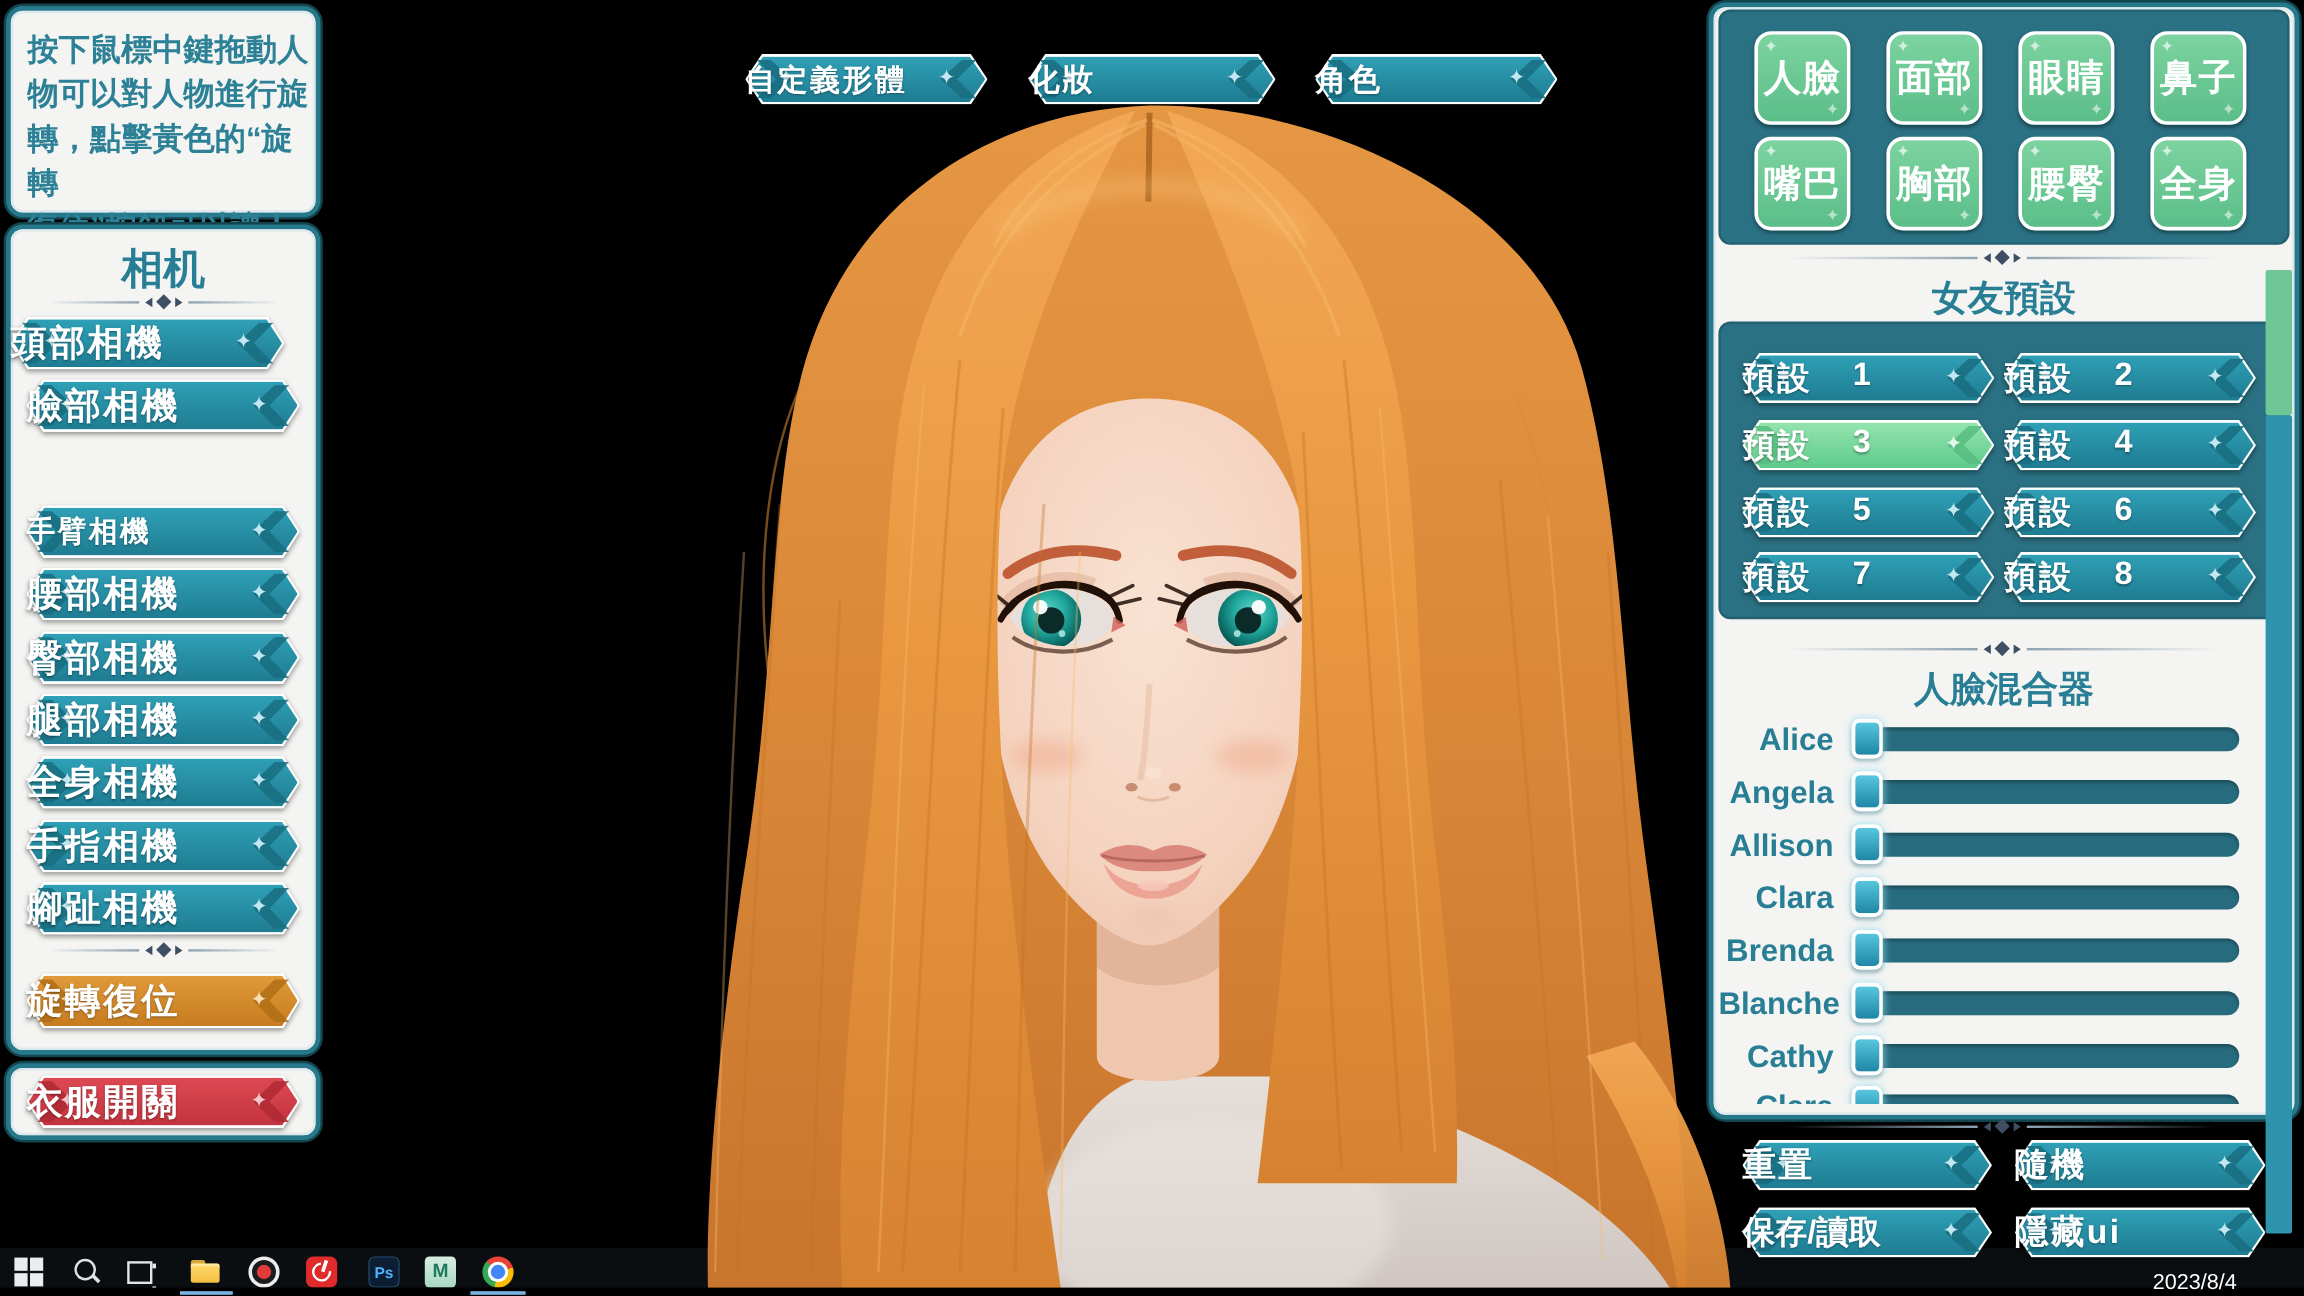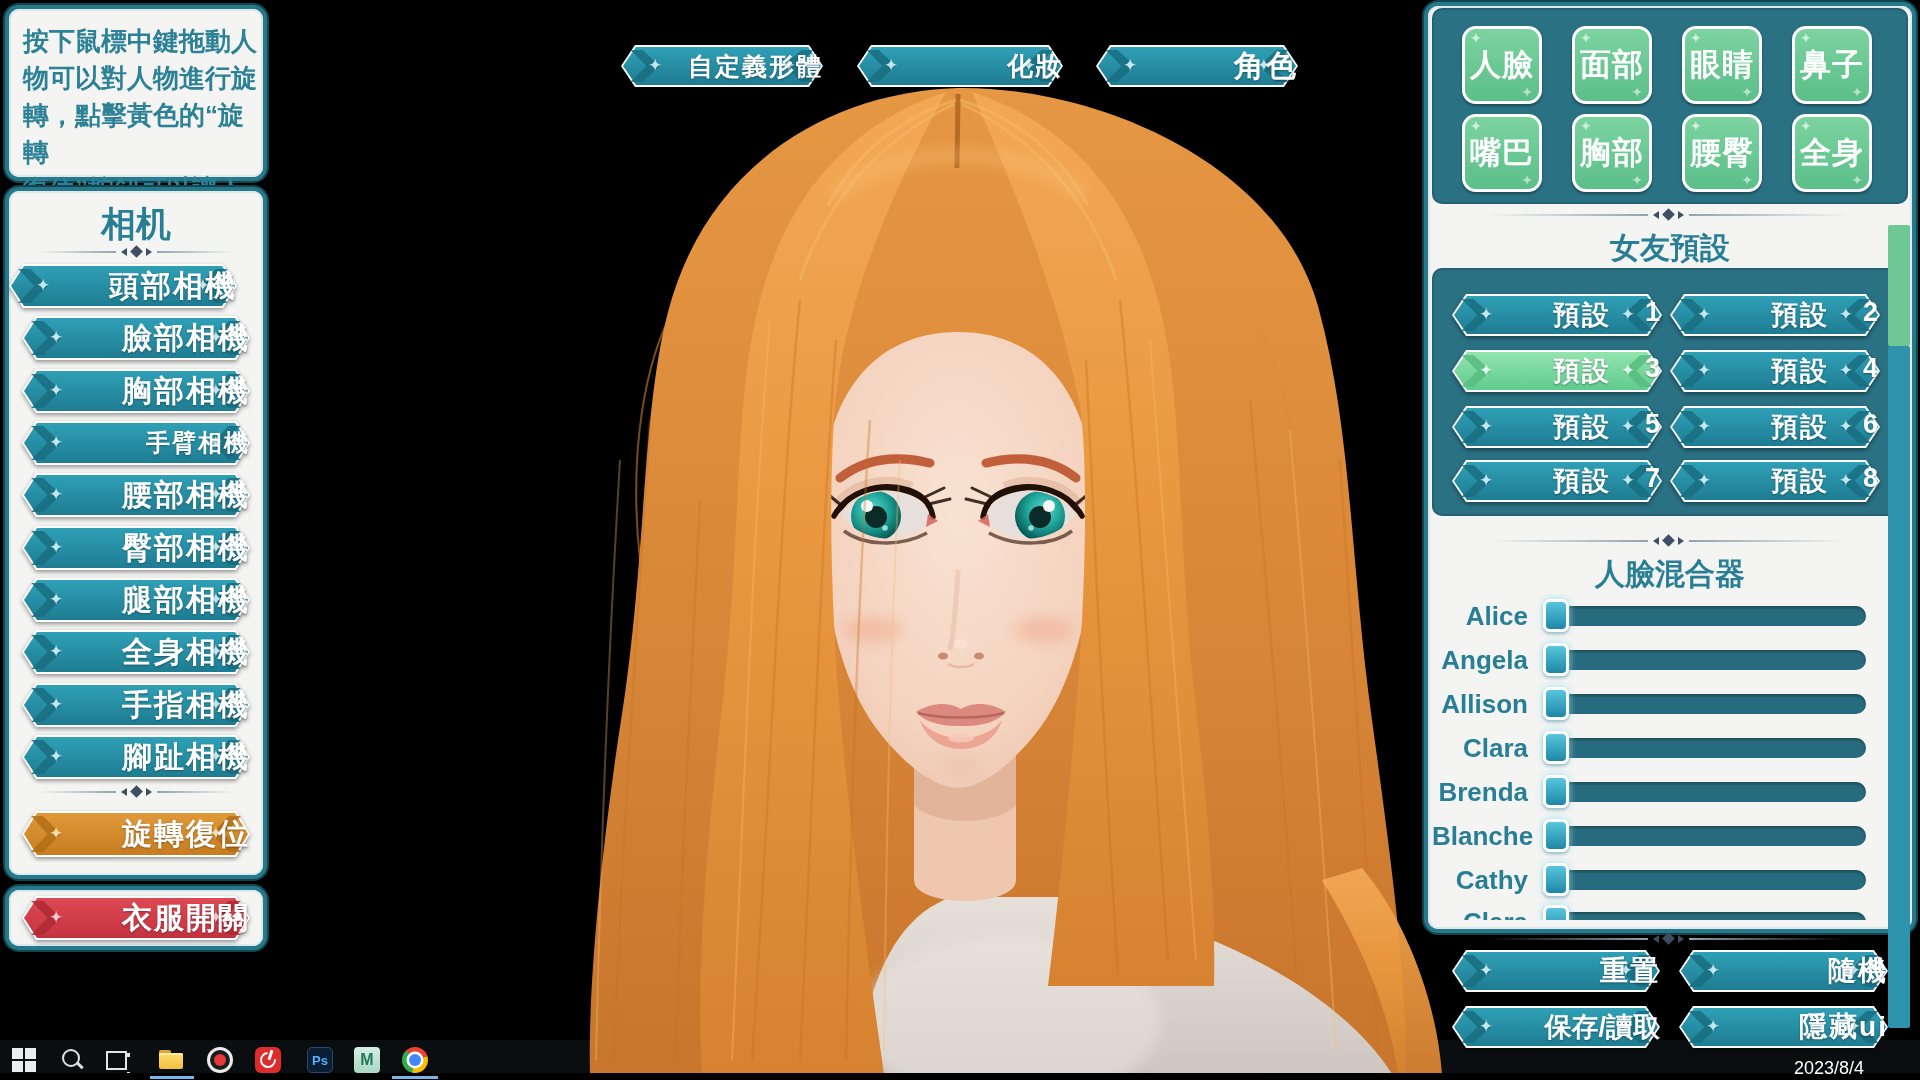--- a/index.html
+++ b/index.html
@@ -8,21 +8,21 @@
   .stage *{box-sizing:border-box;}
 
   
   .panel{position:absolute;background:#F4F4F2;border-radius:10px;
          box-shadow:0 0 0 4px #26798B,0 0 0 6px #14454F,5px 6px 10px rgba(0,0,0,.65),
                     inset 0 0 0 2px #DDE9EC;z-index:7;}
   .dkpanel{position:absolute;background:#2A7183;border-radius:10px;
            box-shadow:inset 0 0 0 2px rgba(0,0,0,.14);}
 
   
-  .ribbon{position:absolute;display:flex;align-items:center;justify-content:flex-end;
+  .ribbon{position:absolute;display:flex;align-items:center;justify-content:flex-start;
           filter:drop-shadow(0 2px 2px rgba(0,0,0,.4));cursor:pointer;
           --c1a:#2FA0B6;--c1b:#1E7C92;--c2:#196D80;--cd:#C2E7F0;}
   .ribbon .bgw{position:absolute;inset:0;background:#fff;
       clip-path:polygon(14px 0,calc(100% - 14px) 0,100% 50%,calc(100% - 14px) 100%,14px 100%,0 50%);}
   .ribbon .bgi{position:absolute;inset:2px;background:linear-gradient(180deg,var(--c1a),var(--c1b));
       clip-path:polygon(13px 0,calc(100% - 13px) 0,100% 50%,calc(100% - 13px) 100%,13px 100%,0 50%);}
   .ribbon .chev{position:absolute;top:11%;height:78%;width:30px;background:var(--c2);opacity:.85;
       clip-path:polygon(0 0,40% 0,100% 50%,40% 100%,0 100%,55% 50%);}
   .ribbon .chev.l{left:9px;} .ribbon .chev.r{right:9px;transform:scaleX(-1);}
   .ribbon .dia{position:absolute;top:50%;transform:translateY(-54%);color:var(--cd);
@@ -281,21 +281,21 @@
       <i class="dia r"></i>
     <b class="lbl" style="font-size:26px">化妝</b>
   </div>
   <div class="ribbon" style="left:1096px;top:45px;width:202px;height:42px">
     <i class="bgw"></i>
       <i class="bgi"></i>
       <i class="chev l"></i>
       <i class="chev r"></i>
       <i class="dia l"></i>
       <i class="dia r"></i>
-    <b class="lbl" style="font-size:30px">角色</b>
+    <b class="lbl" style="font-size:26px">角色</b>
   </div>
 
   <div class="panel" style="left:9px;top:9px;width:254px;height:168px">
     <div class="instr">
       <div>按下鼠標中鍵拖動人</div>
       <div>物可以對人物進行旋</div>
       <div>轉，點擊黃色的“旋轉</div>
       <div>復位”按鈕可以讓人物</div>
     </div>
   </div>
@@ -320,29 +320,20 @@
     </div>
     <div class="ribbon" style="left:13px;top:125px;width:228px;height:44px">
       <i class="bgw"></i>
         <i class="bgi"></i>
         <i class="chev l"></i>
         <i class="chev r"></i>
         <i class="dia l"></i>
         <i class="dia r"></i>
       <b class="lbl" style="font-size:30px">臉部相機</b>
     </div>
-    <div class="ribbon" style="left:13px;top:178px;width:228px;height:44px">
-      <i class="bgw"></i>
-        <i class="bgi"></i>
-        <i class="chev l"></i>
-        <i class="chev r"></i>
-        <i class="dia l"></i>
-        <i class="dia r"></i>
-      <b class="lbl" style="font-size:30px">胸部相機</b>
-    </div>
     <div class="ribbon" style="left:13px;top:230px;width:228px;height:44px">
       <i class="bgw"></i>
         <i class="bgi"></i>
         <i class="chev l"></i>
         <i class="chev r"></i>
         <i class="dia l"></i>
         <i class="dia r"></i>
       <b class="lbl" style="font-size:24px">手臂相機</b>
     </div>
     <div class="ribbon" style="left:13px;top:282px;width:228px;height:44px">

